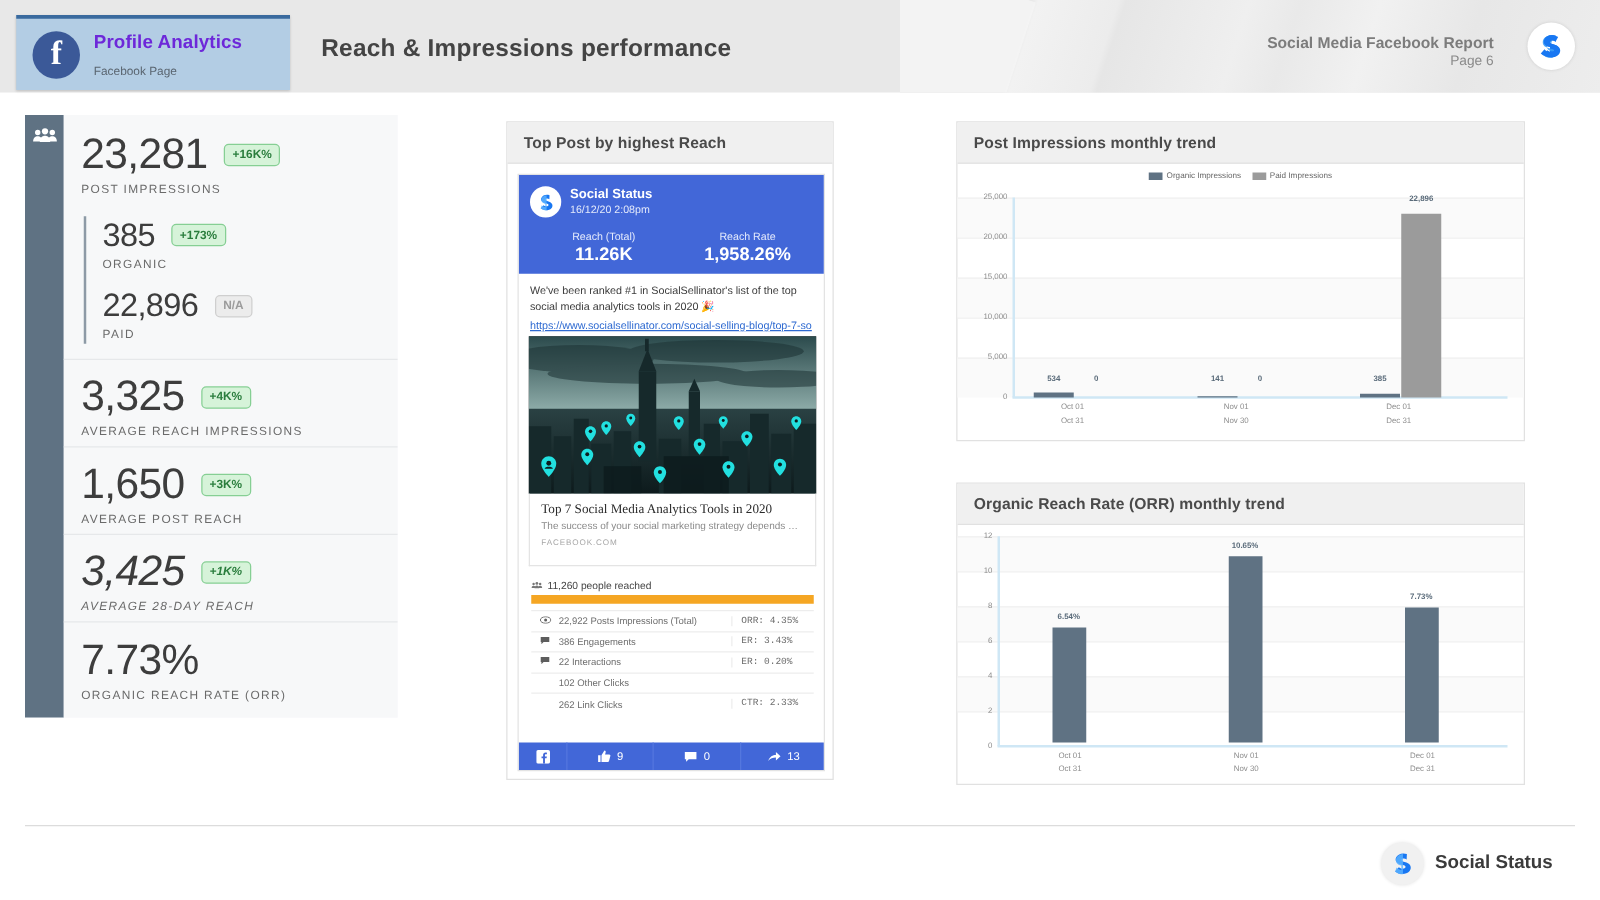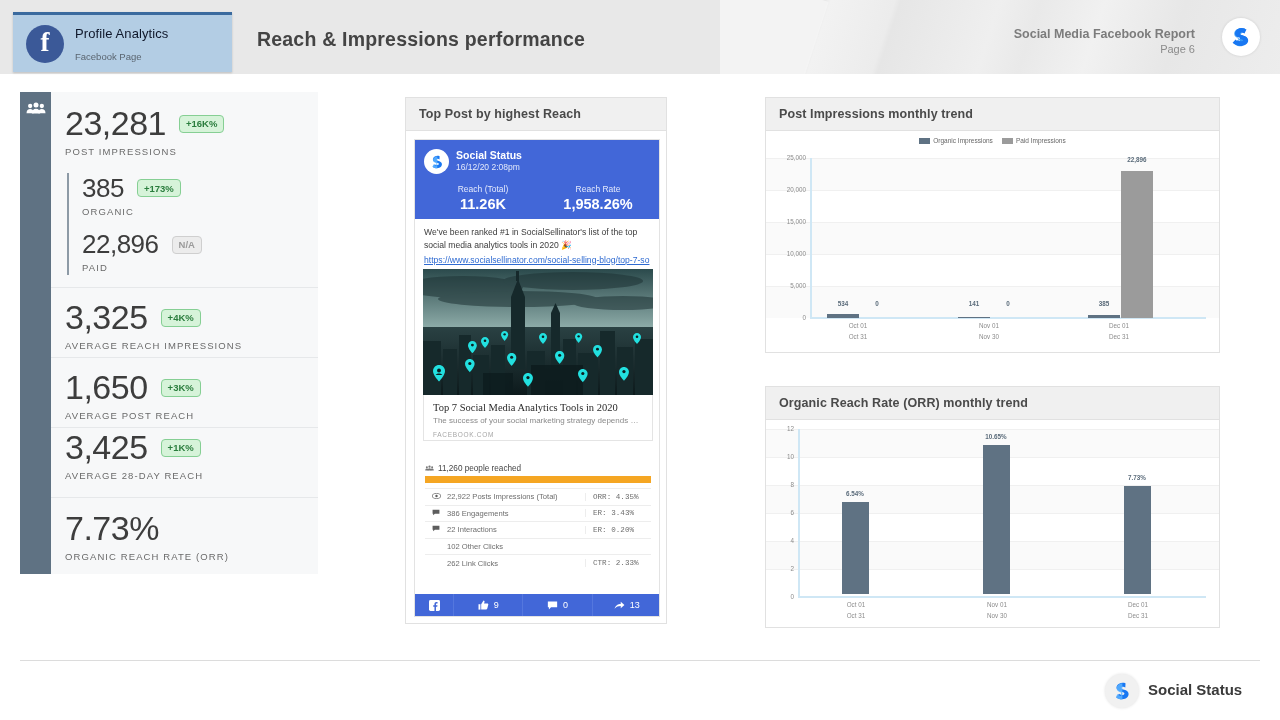--- a/index.html
+++ b/index.html
@@ -36,21 +36,21 @@
     width: 38px; height: 38px; border-radius: 50%;
     background: #3b5998; position: relative; flex: none;
   }
   .fb-circle .f {
     position:absolute; left:0; top:0; width:38px; height:38px;
     display:flex; align-items:center; justify-content:center;
     color:#fff; font-family:"Liberation Serif", serif; font-weight:bold; font-size:27px;
     line-height: 1; padding-bottom: 3px;
   }
   .chip-texts { display:flex; flex-direction:column; justify-content:center; }
-  .chip-title { font-size: 13px; font-weight: normal; color: #0f172a; letter-spacing:.1px;}
+  .chip-title { font-size: 15px; font-weight: bold; color: #6d28d9; letter-spacing:.1px;}
   .chip-sub { font-size: 9.5px; color: #5a6570; margin-top:10px; }
 
   #page-heading {
     position: absolute; left: 257px; top: 28px;
     font-size: 19.5px; font-weight: bold; color: #444; letter-spacing: .2px;
   }
   #report-name {
     position:absolute; right: 85px; top: 27px; text-align:right;
     font-size: 12.5px; font-weight: bold; color:#7c7c7c;
   }
@@ -112,21 +112,21 @@
   .pstat .cap { font-size:8.5px; color:#e4eafc; }
   .pstat .num { font-size:14.5px; font-weight:bold; margin-top:2px; }
   #pstat-reach { left:13px; width:110px; }
   #pstat-rate { left:128px; width:110px; }
 
   #post-text { position:absolute; left:9px; top:86px; width:228px; font-size:8.6px;
                line-height:1.55; color:#3c3c3c; }
   #post-link { color:#2e6ad1; word-break:break-all; display:block; margin-top:1px; }
 
   #post-image { position:absolute; left:8px; top:129px; width:230px; height:126px; overflow:hidden; background:#0d1d1f;}
-  #post-linkbox { position:absolute; left:8px; top:255px; width:230px; height:46px;
+  #post-linkbox { position:absolute; left:8px; top:255px; width:230px; height:58px;
                   border:1px solid #e4e4e4; border-top:none; background:#fff; padding:7px 9px;}
   #lb-title { font-family:"Liberation Serif", serif; font-size:10.5px; color:#2b2b2b; }
   #lb-desc { font-size:8px; color:#8a8a8a; margin-top:3px; }
   #lb-src { font-size:6.5px; color:#a6a6a6; letter-spacing:.7px; margin-top:6px; }
 
   #reached-row { position:absolute; left:10px; top:324px; width:226px; font-size:8.2px; color:#444;
                  display:flex; align-items:center; gap:4px;}
   #reach-bar { position:absolute; left:10px; top:336px; width:226px; height:7px; background:#f5a623; }
   #stats-table { position:absolute; left:10px; top:348px; width:226px; border-top:1px solid #ededed; }
   .st-row { display:flex; height:16.5px; align-items:center; border-bottom:1px solid #ededed; font-size:7.6px; color:#6e6e6e;}
@@ -235,21 +235,21 @@
   </div>
 
   <div class="m-block m-sep" style="top:265px; height:70px; padding:12px 0 0 14px;">
     <div class="m-val-row">
       <div class="m-value">1,650</div>
       <div class="badge">+3K%</div>
     </div>
     <div class="m-label">AVERAGE POST REACH</div>
   </div>
 
-  <div class="m-block m-sep" style="top:335px; height:70px; padding:2px 0 0 14px;">
+  <div class="m-block m-sep" style="top:335px; height:70px; padding:12px 0 0 14px;font-style:italic;">
     <div class="m-val-row">
       <div class="m-value">3,425</div>
       <div class="badge">+1K%</div>
     </div>
     <div class="m-label">AVERAGE 28-DAY REACH</div>
   </div>
 
   <div class="m-block m-sep" style="top:405px; height:77px; padding:13px 0 0 14px;">
     <div class="m-val-row">
       <div class="m-value">7.73%</div>

